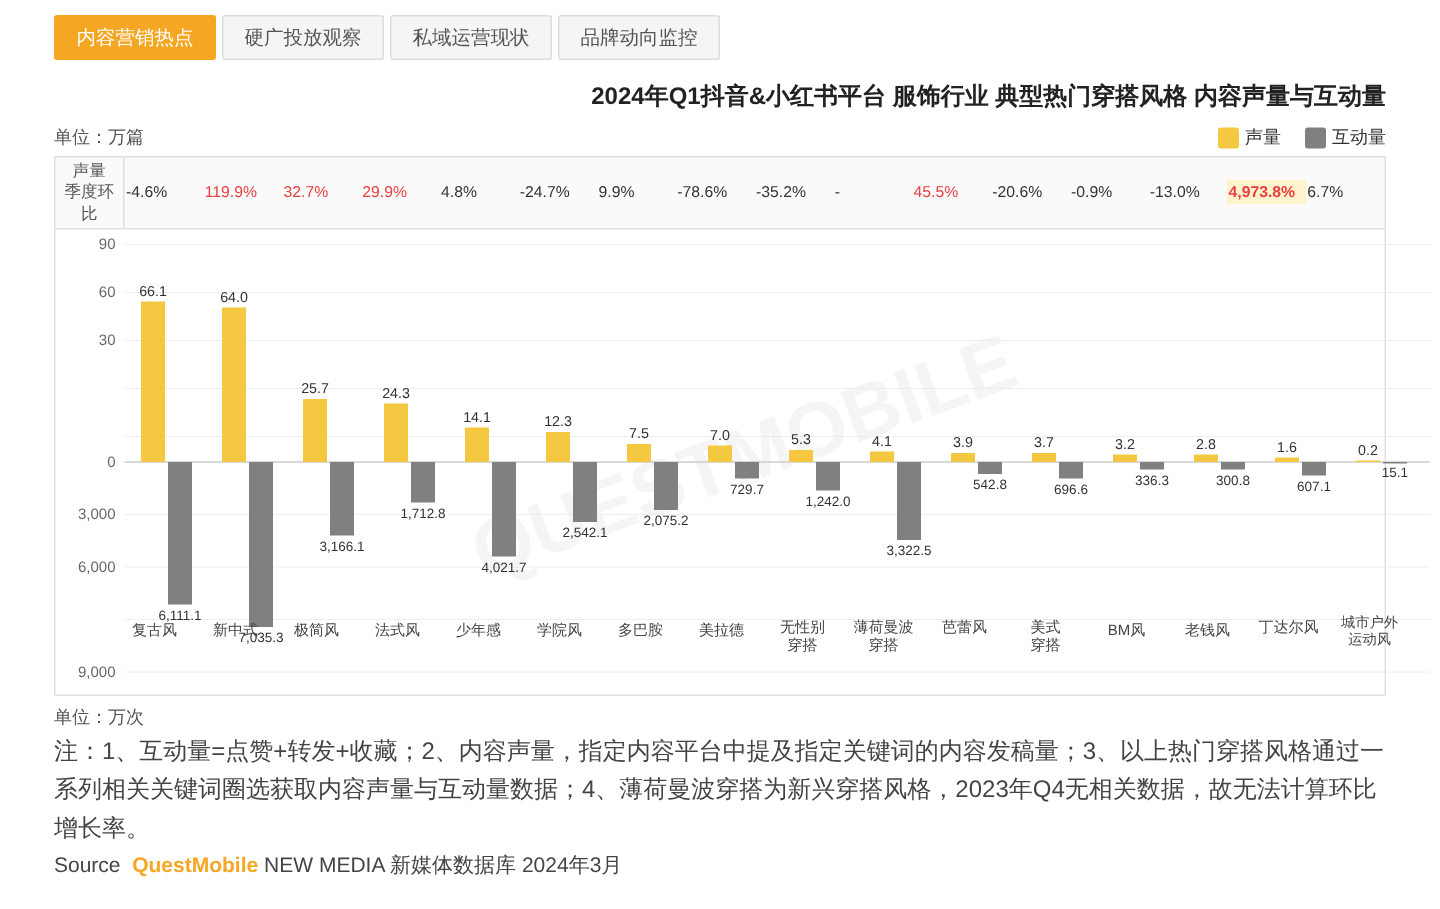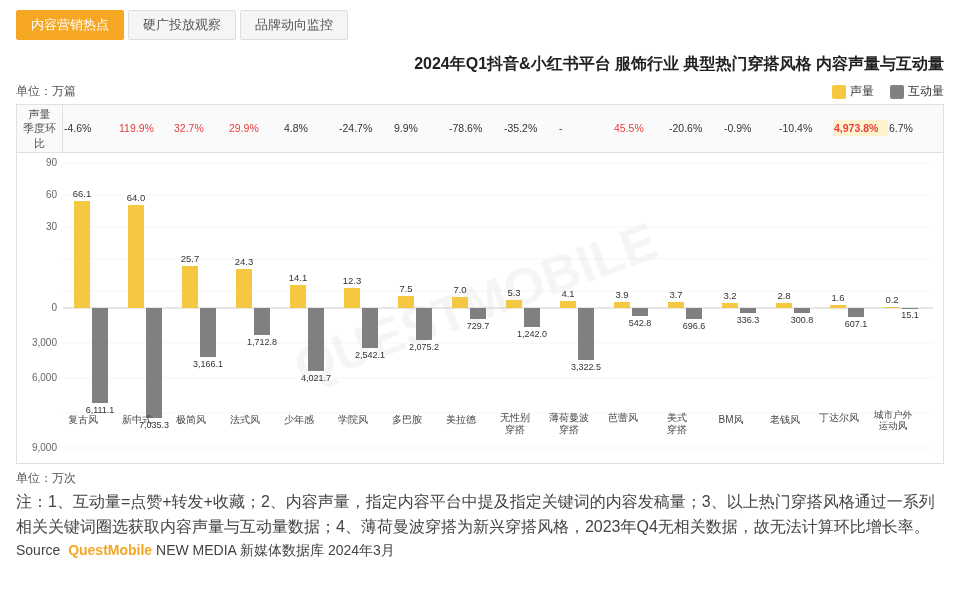--- a/index.html
+++ b/index.html
@@ -8,21 +8,21 @@
       background: #fff;
       width: 960px;
       height: 606px;
       overflow: hidden;
       font-size: 12px;
       color: #333;
     }
     .container {
       width: 960px;
       height: 598px;
-      padding: 10px 16px;
+      padding: 10px 36px;
       background: #fff;
     }
     
     .tab-nav {
       display: flex;
       gap: 4px;
       margin-bottom: 14px;
     }
     .tab-item {
       padding: 5px 14px;
@@ -141,20 +141,21 @@
     }
   </style>
 </head>
 <body>
 
 <div class="container">
 
   <div class="tab-nav">
     <div class="tab-item active">内容营销热点</div>
     <div class="tab-item">硬广投放观察</div>
+    <div class="tab-item">私域运营现状</div>
     <div class="tab-item">品牌动向监控</div>
   </div>
 
   <div class="chart-title">2024年Q1抖音&amp;小红书平台 服饰行业 典型热门穿搭风格 内容声量与互动量</div>
 
   <div class="unit-legend-row">
     <div class="unit-label">单位：万篇</div>
     <div class="legend">
       <div class="legend-item">
         <div class="legend-dot" style="background:#f5c842;"></div>
@@ -176,21 +177,21 @@
       <div class="rate-val red">29.9%</div>
       <div class="rate-val">4.8%</div>
       <div class="rate-val">-24.7%</div>
       <div class="rate-val">9.9%</div>
       <div class="rate-val">-78.6%</div>
       <div class="rate-val">-35.2%</div>
       <div class="rate-val">-</div>
       <div class="rate-val red">45.5%</div>
       <div class="rate-val">-20.6%</div>
       <div class="rate-val">-0.9%</div>
-      <div class="rate-val">-10.4%</div>
+      <div class="rate-val">-13.0%</div>
       <div class="rate-val highlight">4,973.8%</div>
       <div class="rate-val">6.7%</div>
     </div>
   </div>
 
   <div class="chart-area">
     <svg class="main-chart" width="920" height="310" viewBox="0 0 920 310">
 
       <text x="460" y="155" text-anchor="middle" dominant-baseline="middle" font-size="52" fill="rgba(200,200,200,0.18)" font-weight="bold" font-family="Arial" transform="rotate(-20,460,155)">QUESTMOBILE</text>
 

